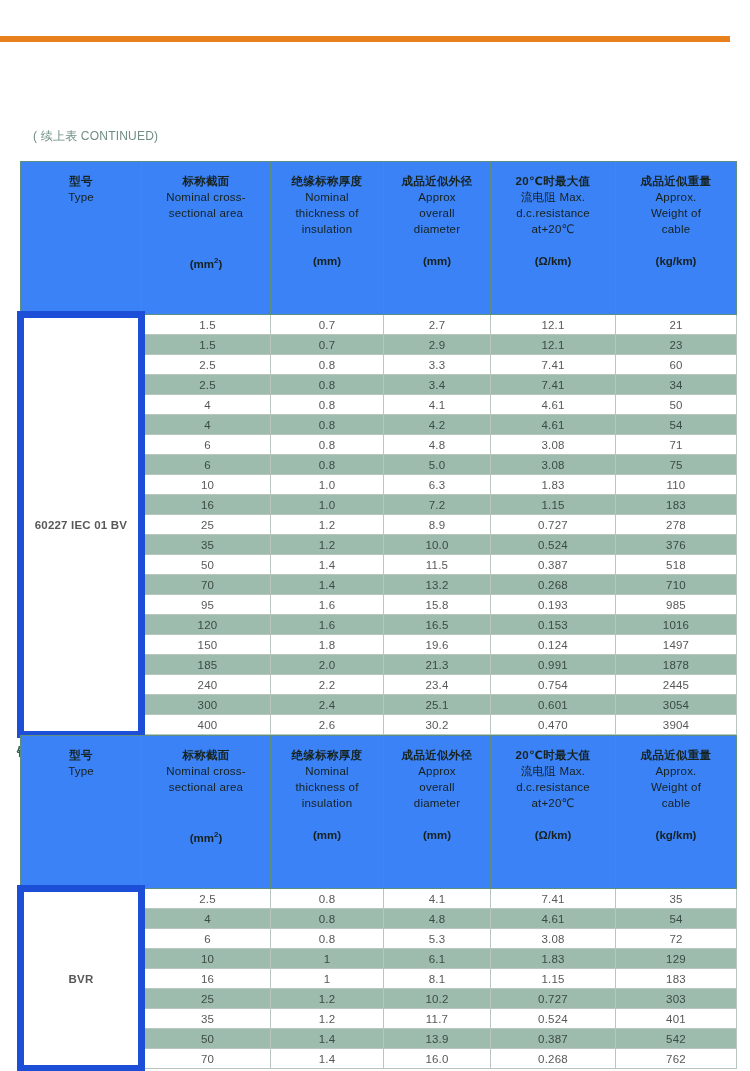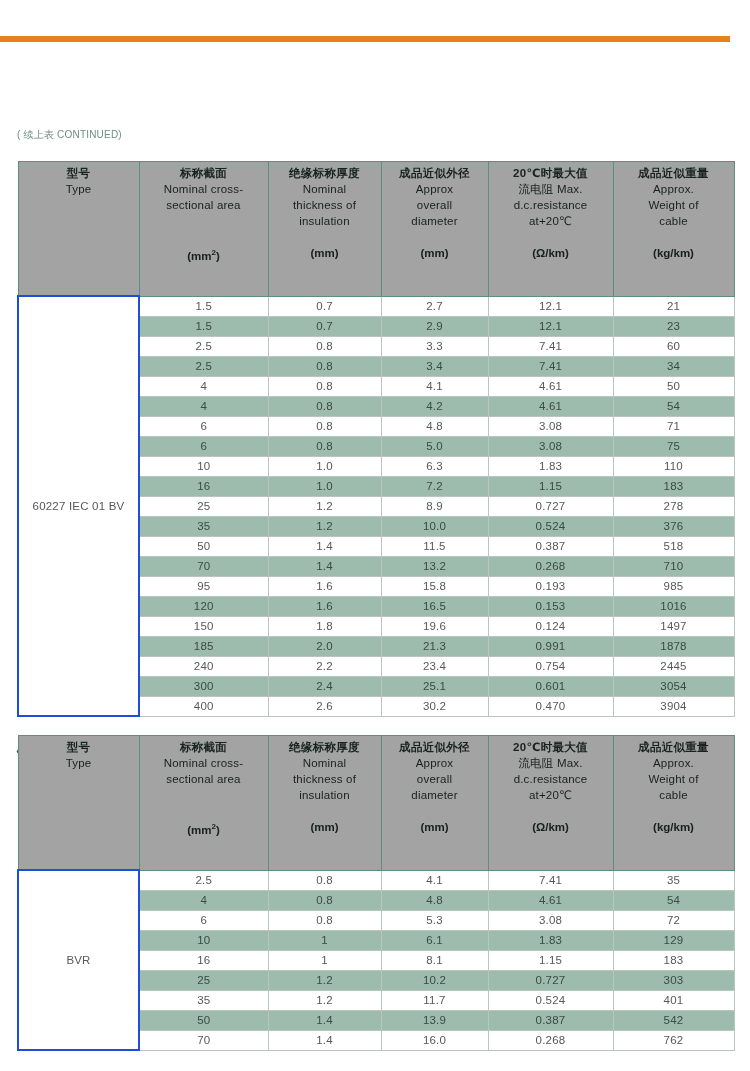--- a/index.html
+++ b/index.html
@@ -22,23 +22,23 @@
     left: 0;
     top: 36px;
     width: 730px;
     height: 6px;
     background: #e8801e;
   }
 
   
   .continued {
     position: absolute;
-    left: 17px;
+    left: 33px;
     top: 128px;
-    font-size: 10px;
+    font-size: 12px;
     color: #6f8d83;
     letter-spacing: 0.2px;
     white-space: nowrap;
   }
 
   
   .tbl {
     position: absolute;
     left: 17px;
     width: 716px;
@@ -48,25 +48,25 @@
   .tbl td, .tbl th {
     padding: 0;
     margin: 0;
     border: 1px solid #b9c6c0;
     text-align: center;
     vertical-align: middle;
   }
 
   
   .tbl thead th {
-    background: #a3a3a3;
+    background: #3b82f6;
     border: 1px solid #5e8e80;
     color: #1d2b26;
     height: 125px;
-    padding: 4px 2px;
+    padding: 12px 2px;
     vertical-align: top;
   }
   .hdr-cn {
     display: block;
     font-size: 11.5px;
     font-weight: bold;
     line-height: 15px;
     color: #17231f;
     letter-spacing: 0.3px;
   }
@@ -95,21 +95,22 @@
     letter-spacing: 0.2px;
   }
   .tbl tbody tr.alt td {
     background: #9dbcad;
     color: #3c4a44;
   }
   .tbl tbody td.typecell {
     background: #ffffff !important;
     color: #585858 !important;
     font-size: 11.5px;
-    border: 2px solid #1d4ed8;
+    border: 7px solid #1d4ed8;
+    font-weight: bold;
   }
 
   
   col.c-type  { width: 121px; }
   col.c-area  { width: 129px; }
   col.c-thick { width: 113px; }
   col.c-diam  { width: 107px; }
   col.c-res   { width: 125px; }
   col.c-weight{ width: 121px; }
 

